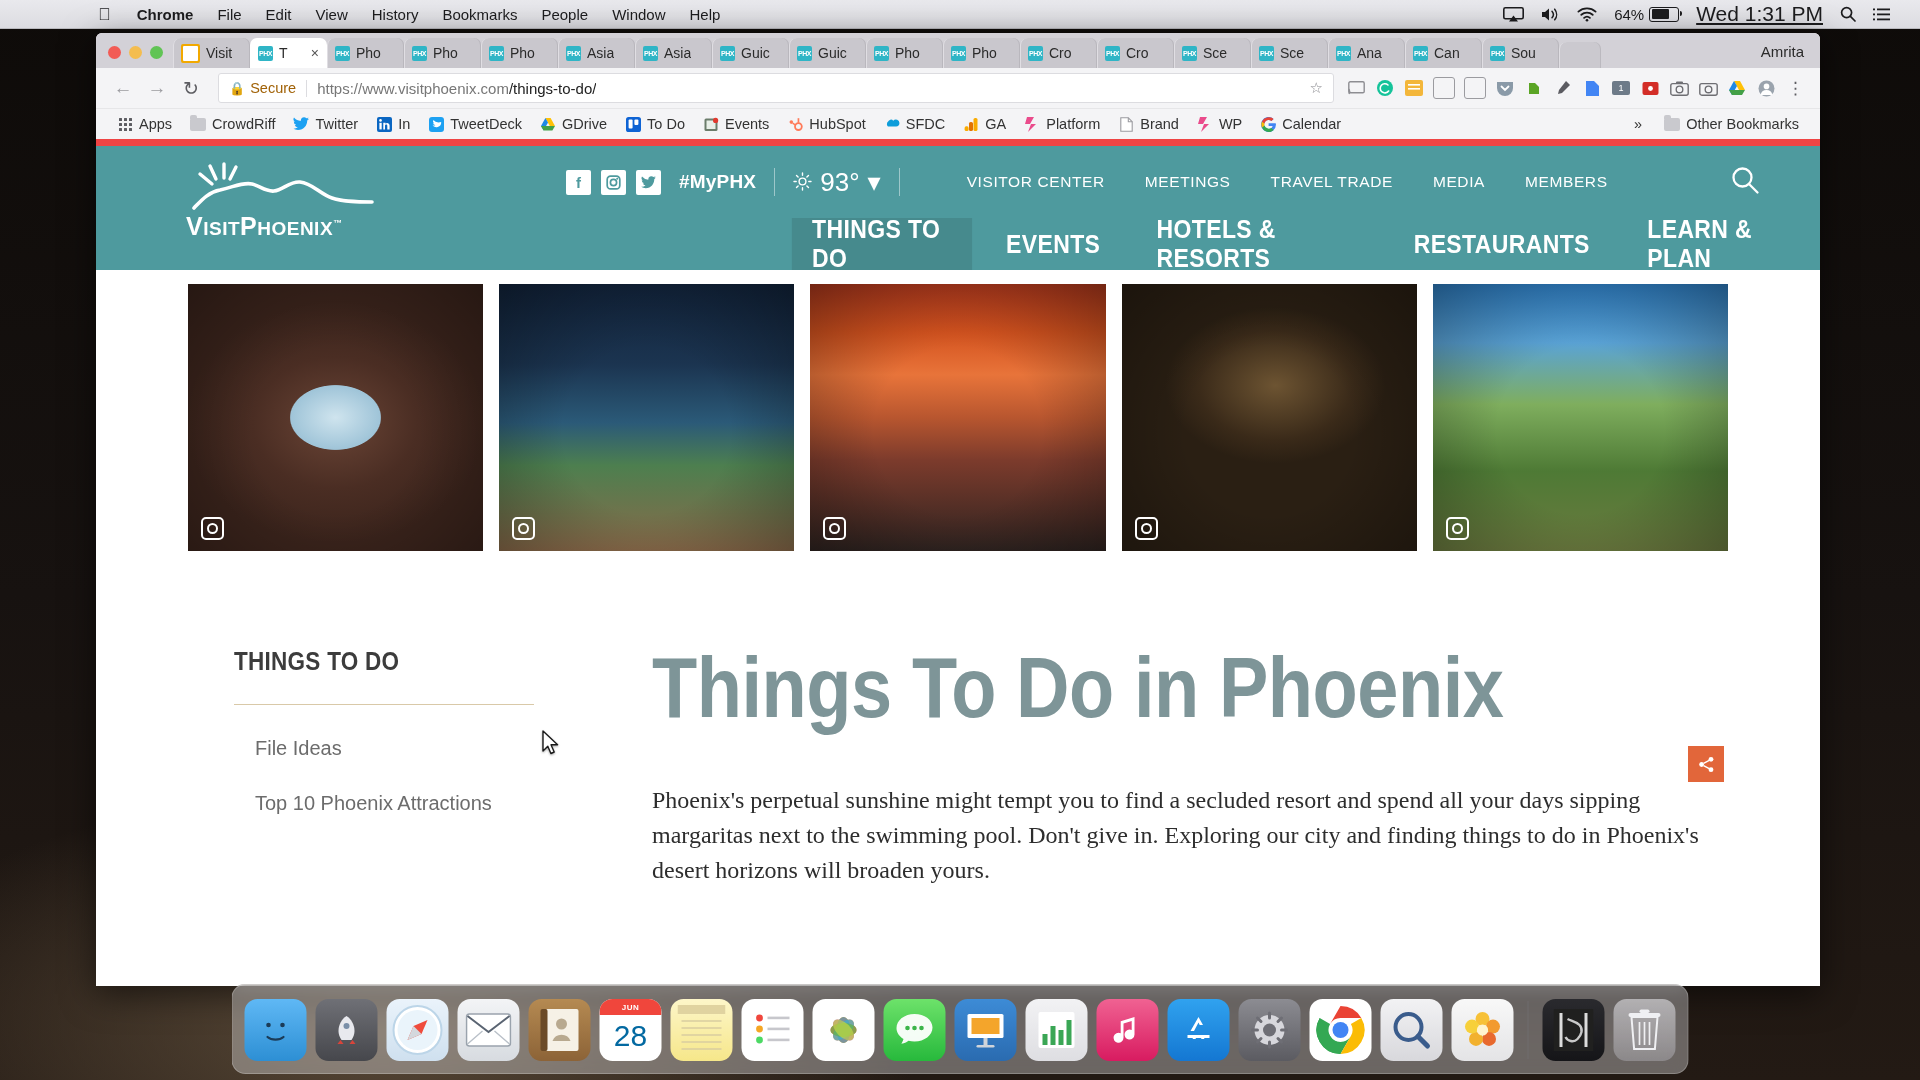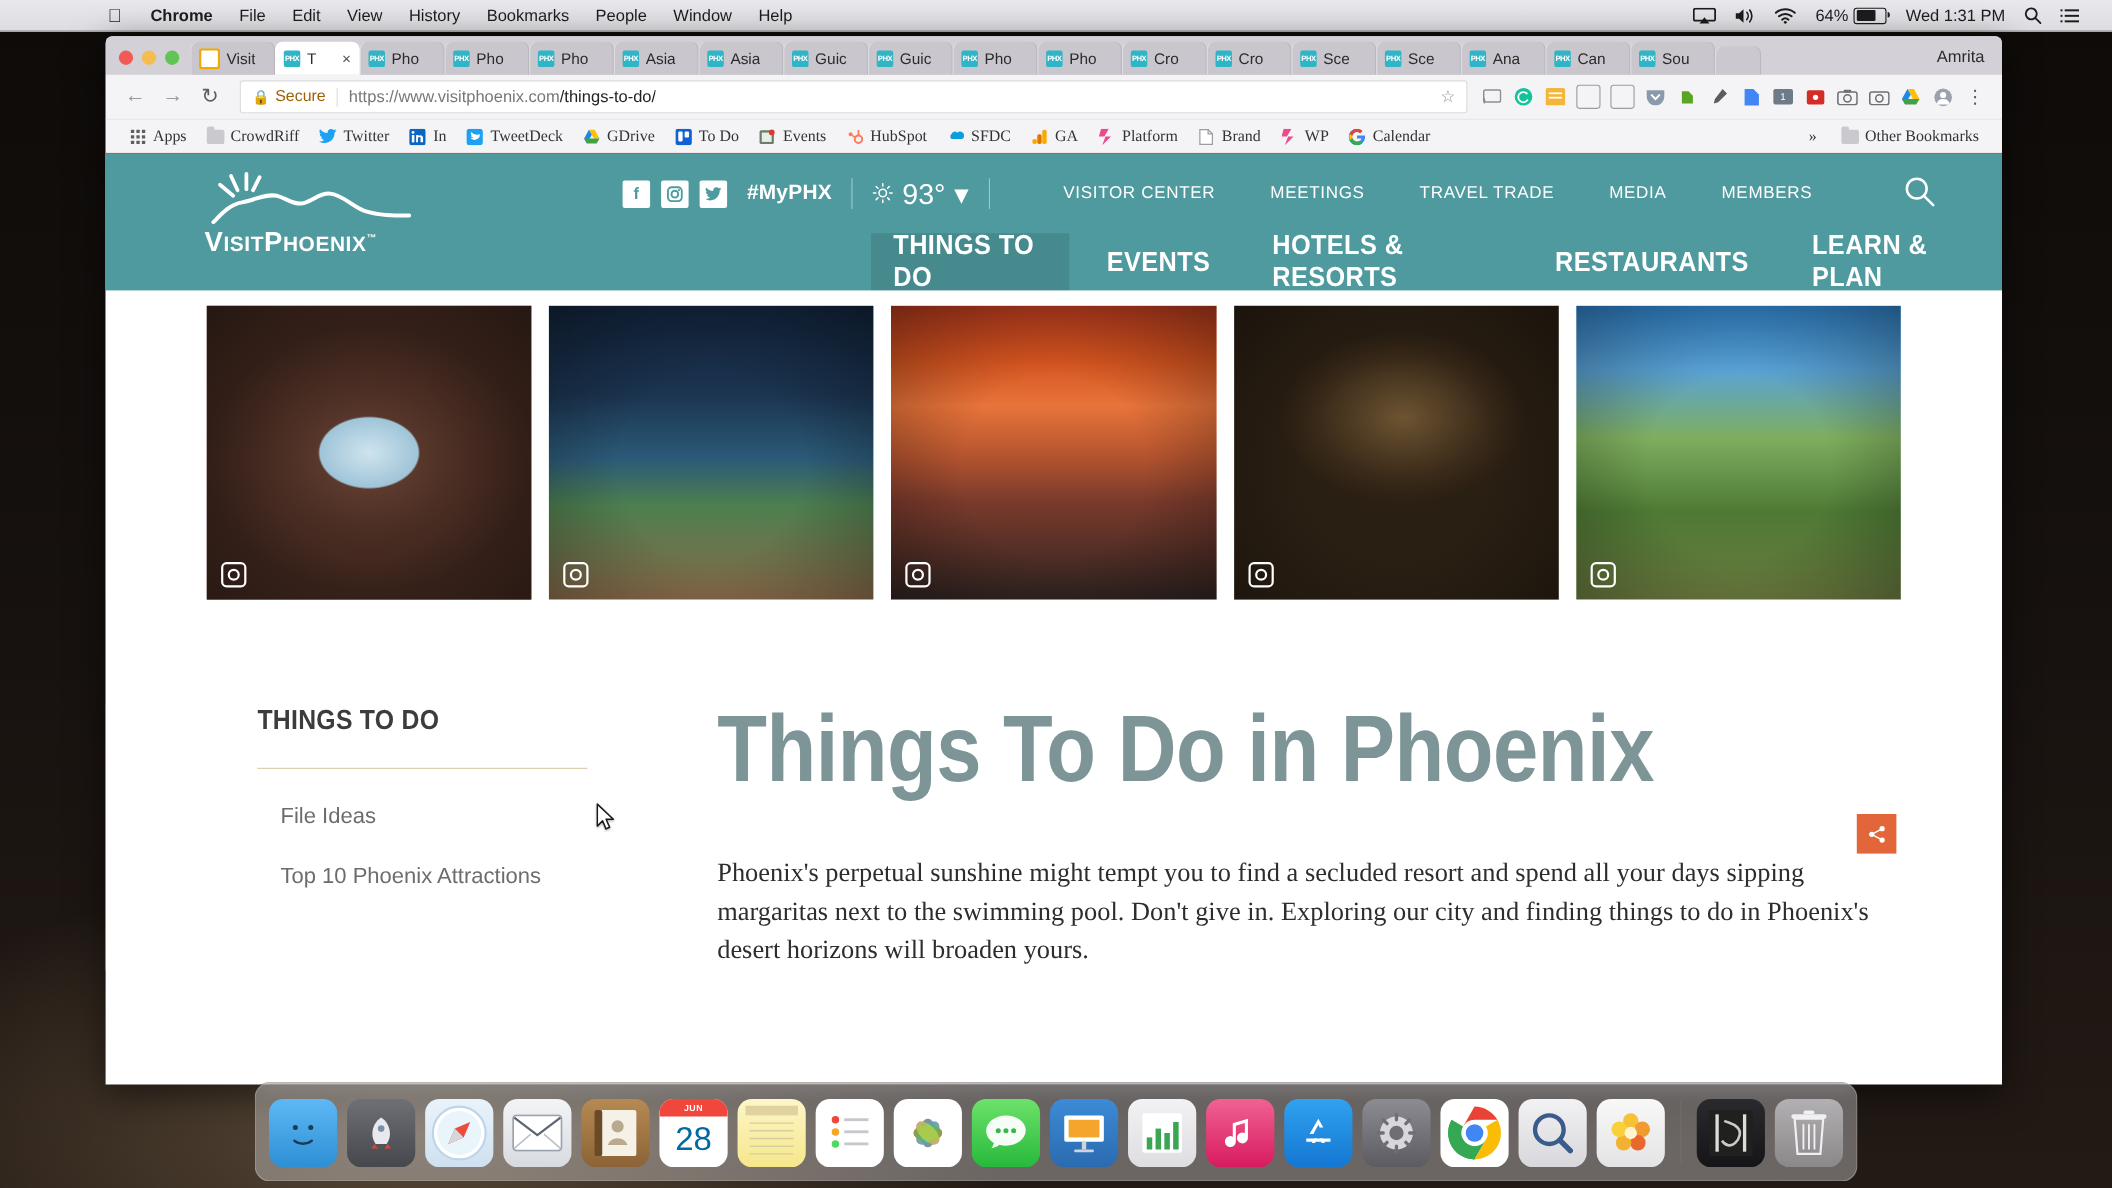--- a/index.html
+++ b/index.html
@@ -29,21 +29,21 @@
   #menubar .mb-right{margin-left:auto;display:flex;align-items:center;
     margin-right:30px;gap:17px;}
   #menubar .mb-right .mi{display:flex;align-items:center;}
   .battery-pct{font-size:15px;}
   .battery-glyph{display:inline-block;width:28px;height:13px;border:1.6px solid #1c1c1e;
     border-radius:3px;position:relative;margin-left:5px;}
   .battery-glyph:after{content:"";position:absolute;right:-4px;top:3.5px;
     width:2.5px;height:5px;background:#1c1c1e;border-radius:0 2px 2px 0;}
   .battery-fill{position:absolute;left:1.5px;top:1.5px;bottom:1.5px;width:62%;
     background:#1c1c1e;border-radius:1px;}
-  .clock{font-size:15px;white-space:nowrap;}
+  .clock{font-size:21px;white-space:nowrap;text-decoration:underline;}
 
   
   #chrome-win{position:absolute;left:96px;top:33px;width:1724px;height:953px;
     background:#fff;border-radius:6px 6px 0 0;overflow:hidden;
     box-shadow:0 8px 34px rgba(0,0,0,.55);}
 
   
   #tabstrip{height:35px;background:#d3d1d7;position:relative;display:flex;align-items:flex-end;}
   .trafficlights{display:flex;align-items:center;gap:8px;padding:0 10px 9px 12px;}
   .tl{width:13px;height:13px;border-radius:50%;}
@@ -84,21 +84,21 @@
   .urltext .dim{color:#777;}
   .star{margin-left:auto;color:#8a8a8f;font-size:15px;}
   .ext-icons{display:flex;align-items:center;gap:9px;padding-right:4px;}
   .exti{width:20px;height:20px;border-radius:3px;display:flex;align-items:center;
     justify-content:center;font-size:12px;color:#6e6e73;background:transparent;}
   .exti.sq{border:1.6px solid #9b9ba0;border-radius:3px;}
   .kebab{font-size:17px;color:#5c5c61;padding-left:2px;}
 
   
   #bookmarks{height:30px;background:#f4f4f6;display:flex;align-items:center;
-    padding:0 12px;gap:0px;border-bottom:1px solid #ef4444;font-size:14.5px;color:#333;font-family:Liberation Serif, serif;}
+    padding:0 12px;gap:0px;border-bottom:7px solid #ef4444;font-size:14.5px;color:#333;}
   .bmk{display:flex;align-items:center;gap:6px;padding:0 9px;white-space:nowrap;}
   .bmk-ico{width:16px;height:16px;flex:none;display:flex;align-items:center;
     justify-content:center;font-size:12px;border-radius:2px;}
   .bm-right{margin-left:auto;display:flex;align-items:center;gap:4px;}
   .apps-grid{display:grid;grid-template-columns:repeat(3,3px);
     grid-template-rows:repeat(3,3px);gap:2px;}
   .apps-grid i{width:3px;height:3px;background:#5d5d62;border-radius:.5px;display:block;}
   .folder{width:16px;height:13px;background:#c9c9ce;border-radius:2px;position:relative;}
   .folder:before{content:"";position:absolute;left:0;top:-3px;width:7px;height:4px;
     background:#c9c9ce;border-radius:2px 2px 0 0;}
@@ -116,21 +116,21 @@
   .logo-tm{font-size:9px;vertical-align:super;}
 
   .util-row{position:absolute;left:470px;top:14px;right:60px;height:44px;
     display:flex;align-items:center;}
   .soc{width:25px;height:25px;background:#fff;color:#4e9a9e;border-radius:2px;
     display:flex;align-items:center;justify-content:center;margin-right:10px;
     font-size:15px;font-weight:bold;}
   .hashtag{color:#fff;font-weight:bold;font-size:19px;margin-left:8px;letter-spacing:.2px;}
   .vdiv{width:1px;height:28px;background:rgba(255,255,255,.45);margin:0 18px;}
   .weather{display:flex;align-items:center;color:#fff;font-size:26px;gap:8px;}
-  .util-links{display:flex;align-items:center;margin-left:30px;gap:12px;}
+  .util-links{display:flex;align-items:center;margin-left:30px;gap:2px;}
   .util-links a{color:#fff;font-size:15.5px;letter-spacing:.6px;padding:0 19px;
     text-decoration:none;white-space:nowrap;}
   .search-ico{margin-left:auto;color:#fff;font-size:27px;line-height:1;}
 
   .mainnav{position:absolute;left:688px;bottom:0;display:flex;align-items:stretch;height:52px;}
   .mainnav a{color:#fff;font-size:25px;font-weight:bold;text-decoration:none;
     letter-spacing:.4px;display:flex;align-items:center;padding:0 22px;
     font-stretch:condensed;transform:scaleX(.92);transform-origin:center;}
   .mainnav a.on{background:rgba(0,0,0,.10);}
 

